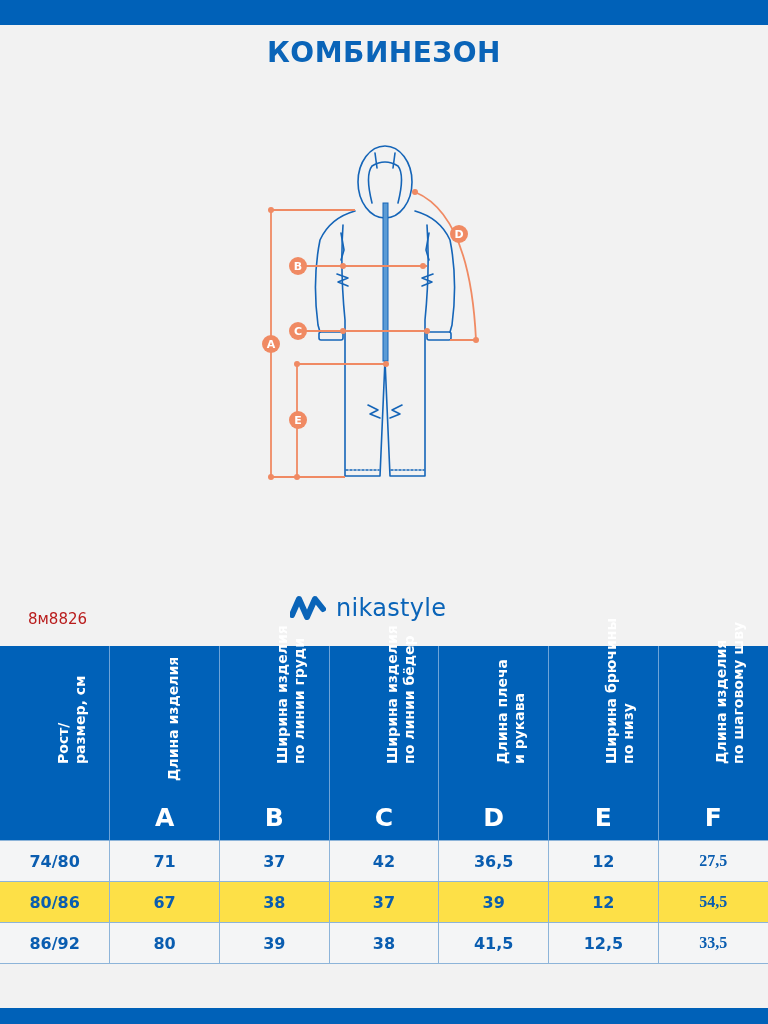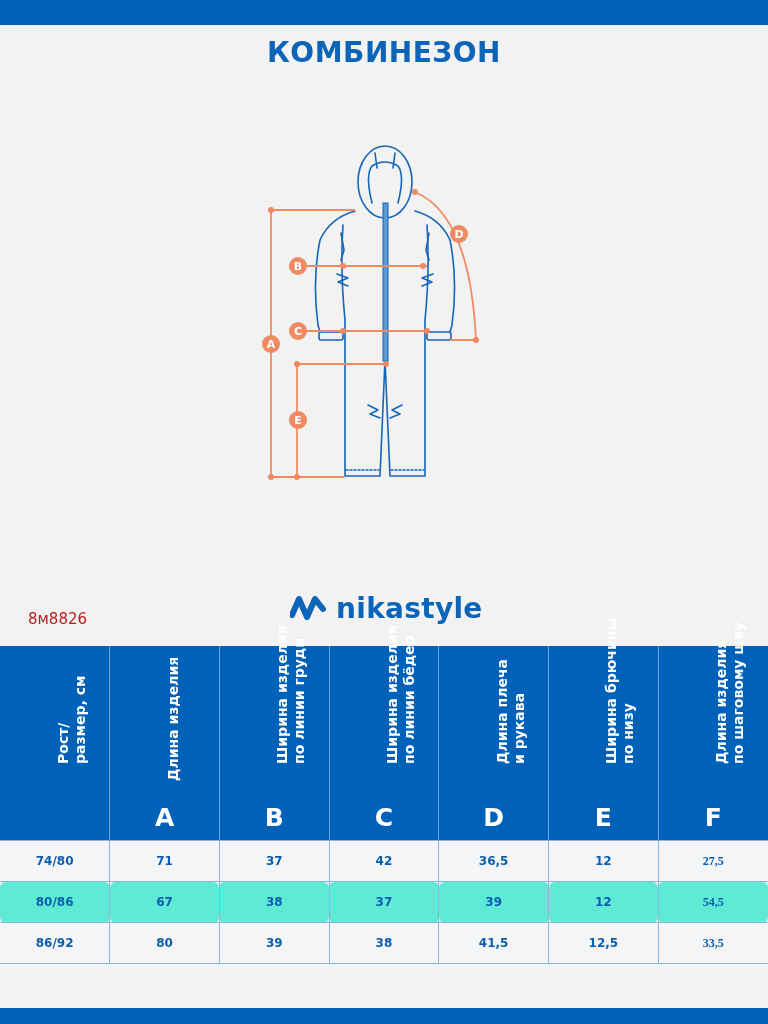--- a/index.html
+++ b/index.html
@@ -3,33 +3,33 @@
   <meta charset="utf-8">
   <style>
     * { box-sizing: border-box; margin: 0; padding: 0; }
     html, body { width: 768px; height: 1024px; overflow: hidden; }
     body { background: #f2f2f2; font-family: "DejaVu Sans", "Liberation Sans", sans-serif; position: relative; }
     .top-bar { position: absolute; left: 0; top: 0; width: 768px; height: 25px; background: #0061b8; }
     .title { position: absolute; left: 0; top: 36px; width: 768px; text-align: center; color: #0a64b8; font-weight: bold; font-size: 28px; letter-spacing: 0.5px; }
     .diagram { position: absolute; left: 250px; top: 140px; width: 250px; height: 350px; }
     .article { position: absolute; left: 28px; top: 610px; color: #b91c1c; font-size: 15px; }
     .logo { position: absolute; left: 290px; top: 588px; height: 40px; display: flex; align-items: center; gap: 10px; color: #0a64b8; }
-    .logo-text { font-size: 28px; font-weight: bold; letter-spacing: 0.3px; }
+    .logo-text { font-size: 24px; font-weight: normal; letter-spacing: 0.3px; }
     table.sizes { position: absolute; left: 0; top: 646px; width: 768px; border-collapse: collapse; table-layout: fixed; }
     table.sizes th { background: #0061b8; color: #ffffff; height: 194px; border-left: 1px solid #6ea4d8; border-right: 1px solid #6ea4d8; vertical-align: bottom; padding: 0; position: relative; }
     table.sizes th:first-child { border-left: none; }
     table.sizes th:last-child { border-right: none; }
     .hdr-wrap { position: relative; width: 100%; height: 194px; }
     .hdr-label { position: absolute; left: 50%; bottom: 42px; transform-origin: 0 0; transform: rotate(-90deg); white-space: pre; font-size: 14px; font-weight: bold; line-height: 17px; width: 170px; text-align: left; }
     .hdr-letter { position: absolute; left: 0; right: 0; bottom: 8px; text-align: center; font-size: 25px; font-weight: bold; }
-    table.sizes td { height: 41px; text-align: center; color: #0a5db0; font-weight: bold; font-size: 12px; border: 1px solid #8db4d9; }
+    table.sizes td { height: 41px; text-align: center; color: #0a5db0; font-weight: bold; font-size: 16px; border: 1px solid #8db4d9; }
     table.sizes td:first-child { border-left: none; }
     table.sizes td:last-child { border-right: none; font-family: Liberation Serif, serif; }
     tr.odd td { background: #f4f5f6; }
-    tr.even td { background: #5eead4; border-radius: 6px; }
+    tr.even td { background: #fde047; }
     .bottom-bar { position: absolute; left: 0; top: 1008px; width: 768px; height: 16px; background: #0061b8; }
   </style>
 </head>
 <body>
 
 <div class="top-bar"></div>
 
 <h1 class="title">КОМБИНЕЗОН</h1>
 
 <div class="diagram">

